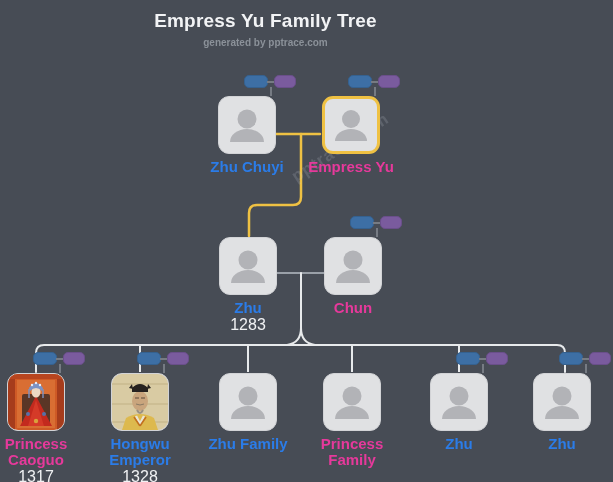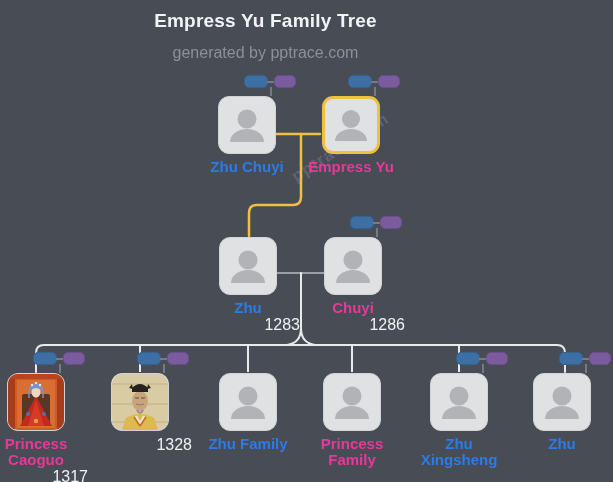--- a/index.html
+++ b/index.html
@@ -2,42 +2,42 @@
 <html><head>
 <meta charset="utf-8">
 <style>
   html,body{margin:0;padding:0;}
   body{font-family:"Liberation Sans","DejaVu Sans",sans-serif;background:#30343b;}
   #canvas{position:relative;width:613px;height:482px;background:#474c55;overflow:hidden;}
 
   
   .hdr{position:absolute;left:0;top:10px;width:531px;text-align:center;z-index:5;}
   .hdr .title{font-size:19px;font-weight:600;color:#f2f3f5;letter-spacing:.2px;}
-  .hdr .subtitle{font-size:16px;color:#8b9199;margin-top:12px;}
+  .hdr .subtitle{font-size:10px;color:#8b9199;margin-top:5px;font-weight:bold;}
 
   
   .watermark{position:absolute;left:288px;top:170px;z-index:3;
     transform:rotate(-33deg);transform-origin:left top;
     font-size:17px;font-weight:700;letter-spacing:1px;color:rgba(205,214,224,.17);}
 
   
   svg.wires{position:absolute;left:0;top:0;z-index:1;}
 
   
   .node{position:absolute;width:104px;z-index:4;}
   .card{position:absolute;left:23px;top:24px;width:58px;height:58px;border-radius:11px;
     background:#e0e1e3;border:1px solid #d2d3d6;box-sizing:border-box;overflow:hidden;}
   .card.hl{border:3px solid #efc143;}
   .card svg{display:block;}
   .nm{position:absolute;left:0;top:87px;width:104px;text-align:center;
     font-size:15px;font-weight:700;line-height:16px;}
   .nm.blue{color:#2b7ce8;}
   .nm.pink{color:#e6399b;}
   .nm span{display:block;}
-  .yr{font-size:16px;font-weight:400;color:#f0f1f3;margin-top:1px;text-align:right;}
+  .yr{font-size:16px;font-weight:400;color:#f0f1f3;margin-top:1px;}
 
   
   .badges{position:absolute;left:0;top:3px;width:104px;height:21px;}
   .badge{position:absolute;top:0;height:13px;border-radius:5px;box-sizing:border-box;}
   .badge.blue{left:49px;width:24px;background:#3d6fa5;border:1px solid #35618f;}
   .badge.purple{left:79px;width:22px;background:#7a5b9e;border:1px solid #6a4f8a;}
   .badge-link{position:absolute;left:72px;top:6px;width:8px;height:2px;background:#767b83;}
   .badge-stub{position:absolute;left:75px;top:12px;width:2px;height:9px;background:#767b83;}
 </style>
 </head>
@@ -128,22 +128,21 @@
       <span class="badge purple"></span>
       <span class="badge-stub"></span>
     </div>
     <div class="card">
       <svg width="56" height="56" viewBox="0 0 56 56">
         <circle cx="28" cy="22" r="9.5" fill="#b2b3b7"></circle>
         <path d="M11,45 A17,13 0 0 1 45,45 Z" fill="#b2b3b7"></path>
       </svg>
     </div>
     <div class="nm pink">
-        <span>Chuyi</span>
-      <div class="yr">1286</div>
+        <span>Chun</span>
     </div>
   </div>
 
   <div class="node" style="left:-16px;top:349px;">
     <div class="badges">
       <span class="badge blue"></span>
       <span class="badge-link"></span>
       <span class="badge purple"></span>
       <span class="badge-stub"></span>
     </div>
@@ -193,20 +192,22 @@
         <path d="M25,36 Q28,42 31,36" stroke="#9a9083" stroke-width="2" fill="none"></path>
         <path d="M24,30 Q28,32 32,30" stroke="#8a7a64" stroke-width="1" fill="none"></path>
         <path d="M23,24 H27 M29,24 H33" stroke="#5a4a3a" stroke-width="1.2"></path>
         <path d="M20,18 Q28,8 36,18 L36,14 Q28,6 20,14 Z" fill="#262220"></path>
         <path d="M20,18 H36 V14 Q28,9 20,14 Z" fill="#262220"></path>
         <path d="M20,10 L17,14 L21,15 Z" fill="#262220"></path>
         <path d="M36,10 L39,14 L35,15 Z" fill="#262220"></path>
       </svg>
     </div>
     <div class="nm blue">
+      <span>Hongwu</span>
+        <span>Emperor</span>
       <div class="yr">1328</div>
     </div>
   </div>
 
   <div class="node" style="left:196px;top:349px;">
     <div class="card">
       <svg width="56" height="56" viewBox="0 0 56 56">
         <circle cx="28" cy="22" r="9.5" fill="#b2b3b7"></circle>
         <path d="M11,45 A17,13 0 0 1 45,45 Z" fill="#b2b3b7"></path>
       </svg>
@@ -238,21 +239,20 @@
       <span class="badge-stub"></span>
     </div>
     <div class="card">
       <svg width="56" height="56" viewBox="0 0 56 56">
         <circle cx="28" cy="22" r="9.5" fill="#b2b3b7"></circle>
         <path d="M11,45 A17,13 0 0 1 45,45 Z" fill="#b2b3b7"></path>
       </svg>
     </div>
     <div class="nm blue">
       <span>Zhu</span>
-        <span>Xingsheng</span>
     </div>
   </div>
 
   <div class="node" style="left:510px;top:349px;">
     <div class="badges">
       <span class="badge blue"></span>
       <span class="badge-link"></span>
       <span class="badge purple"></span>
       <span class="badge-stub"></span>
     </div>

